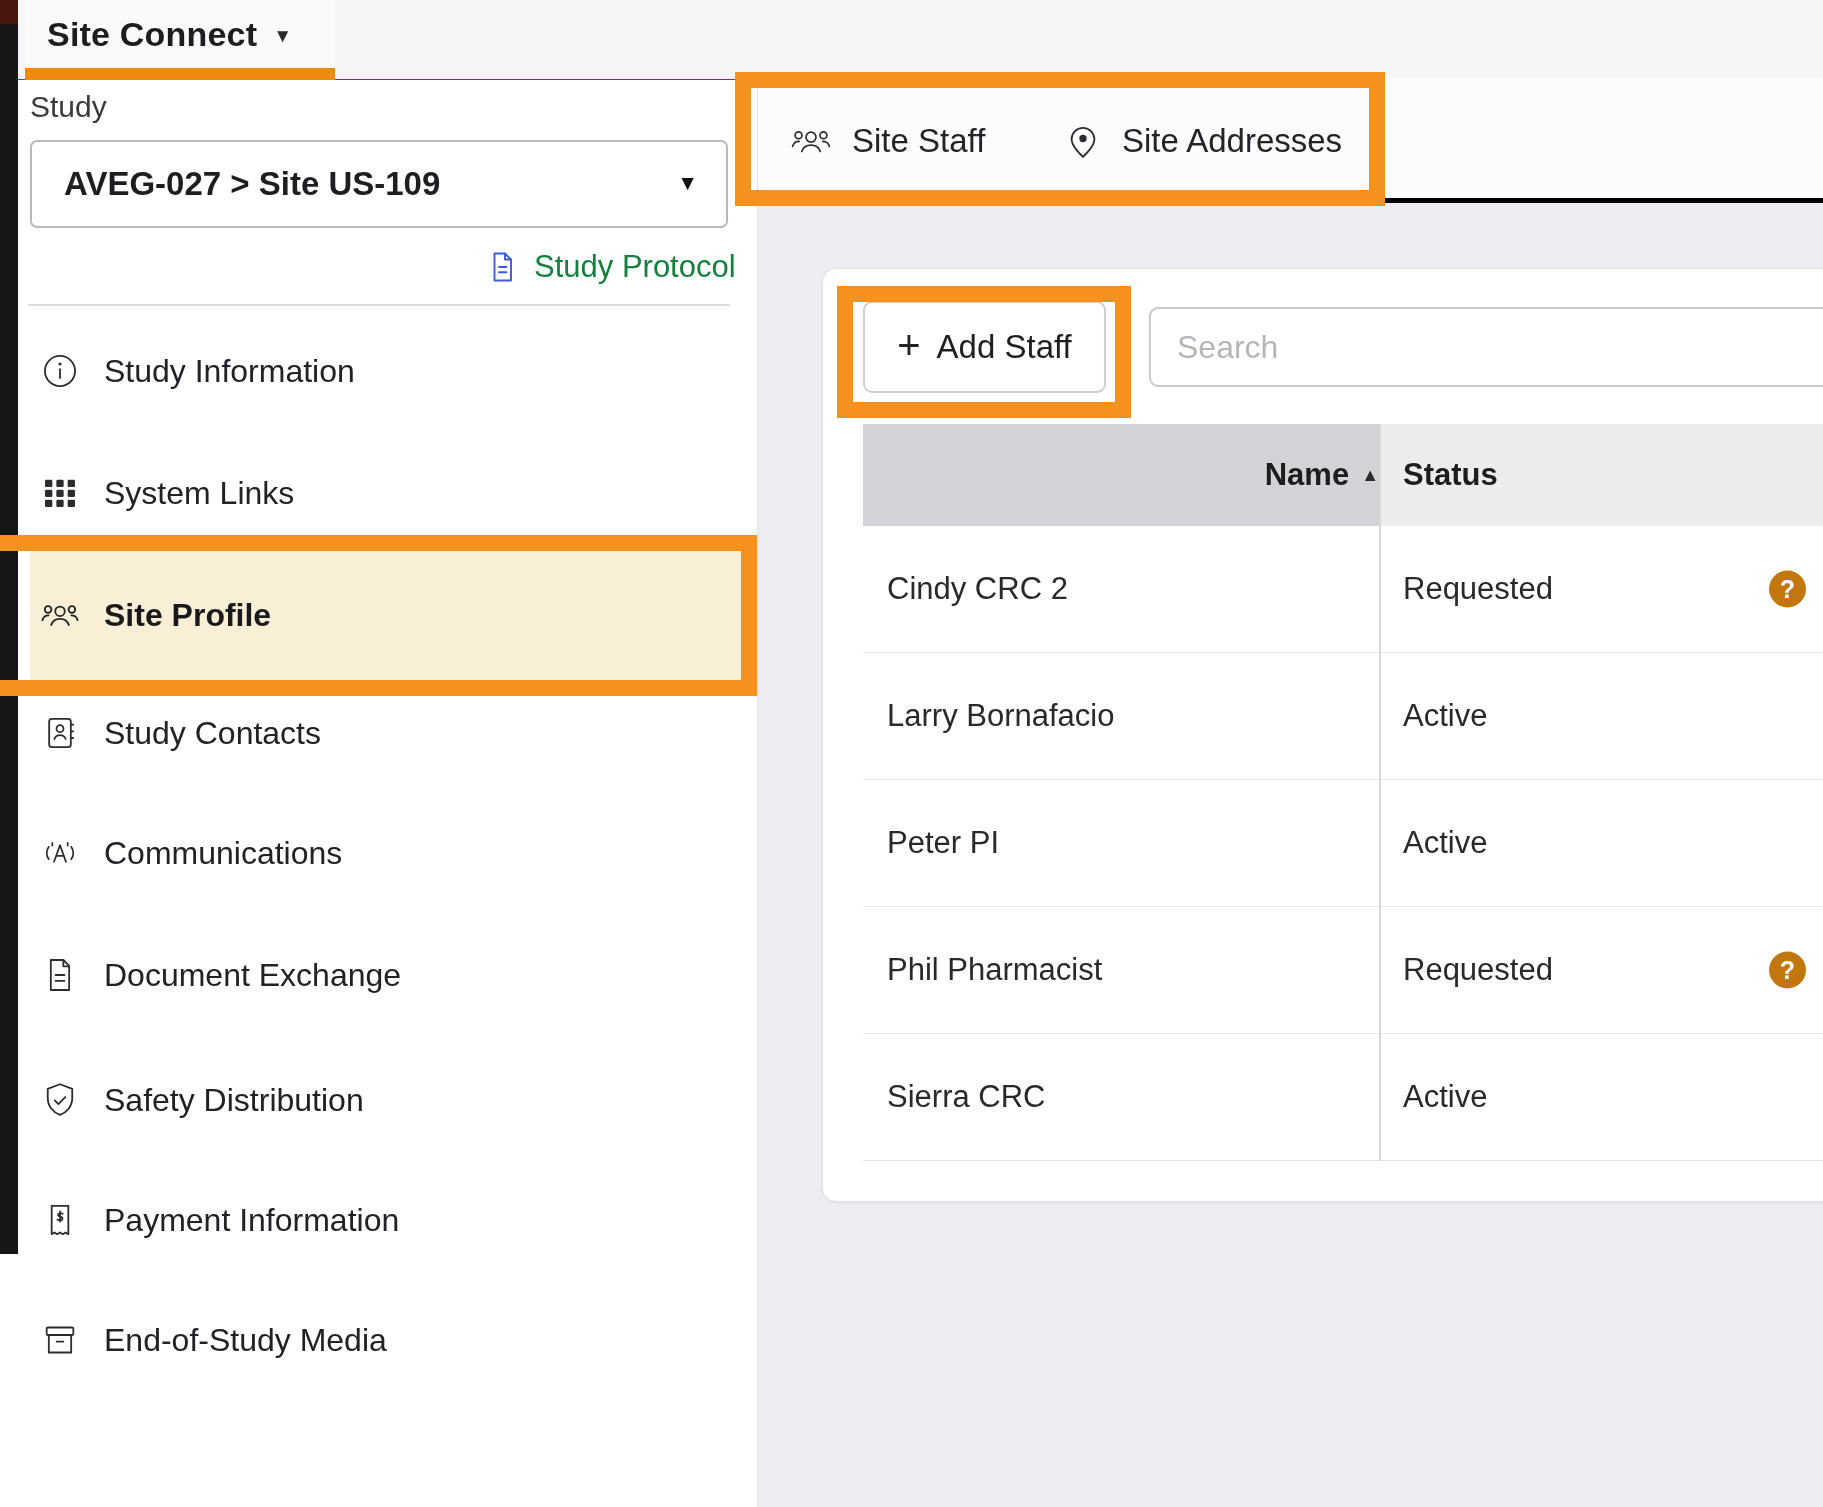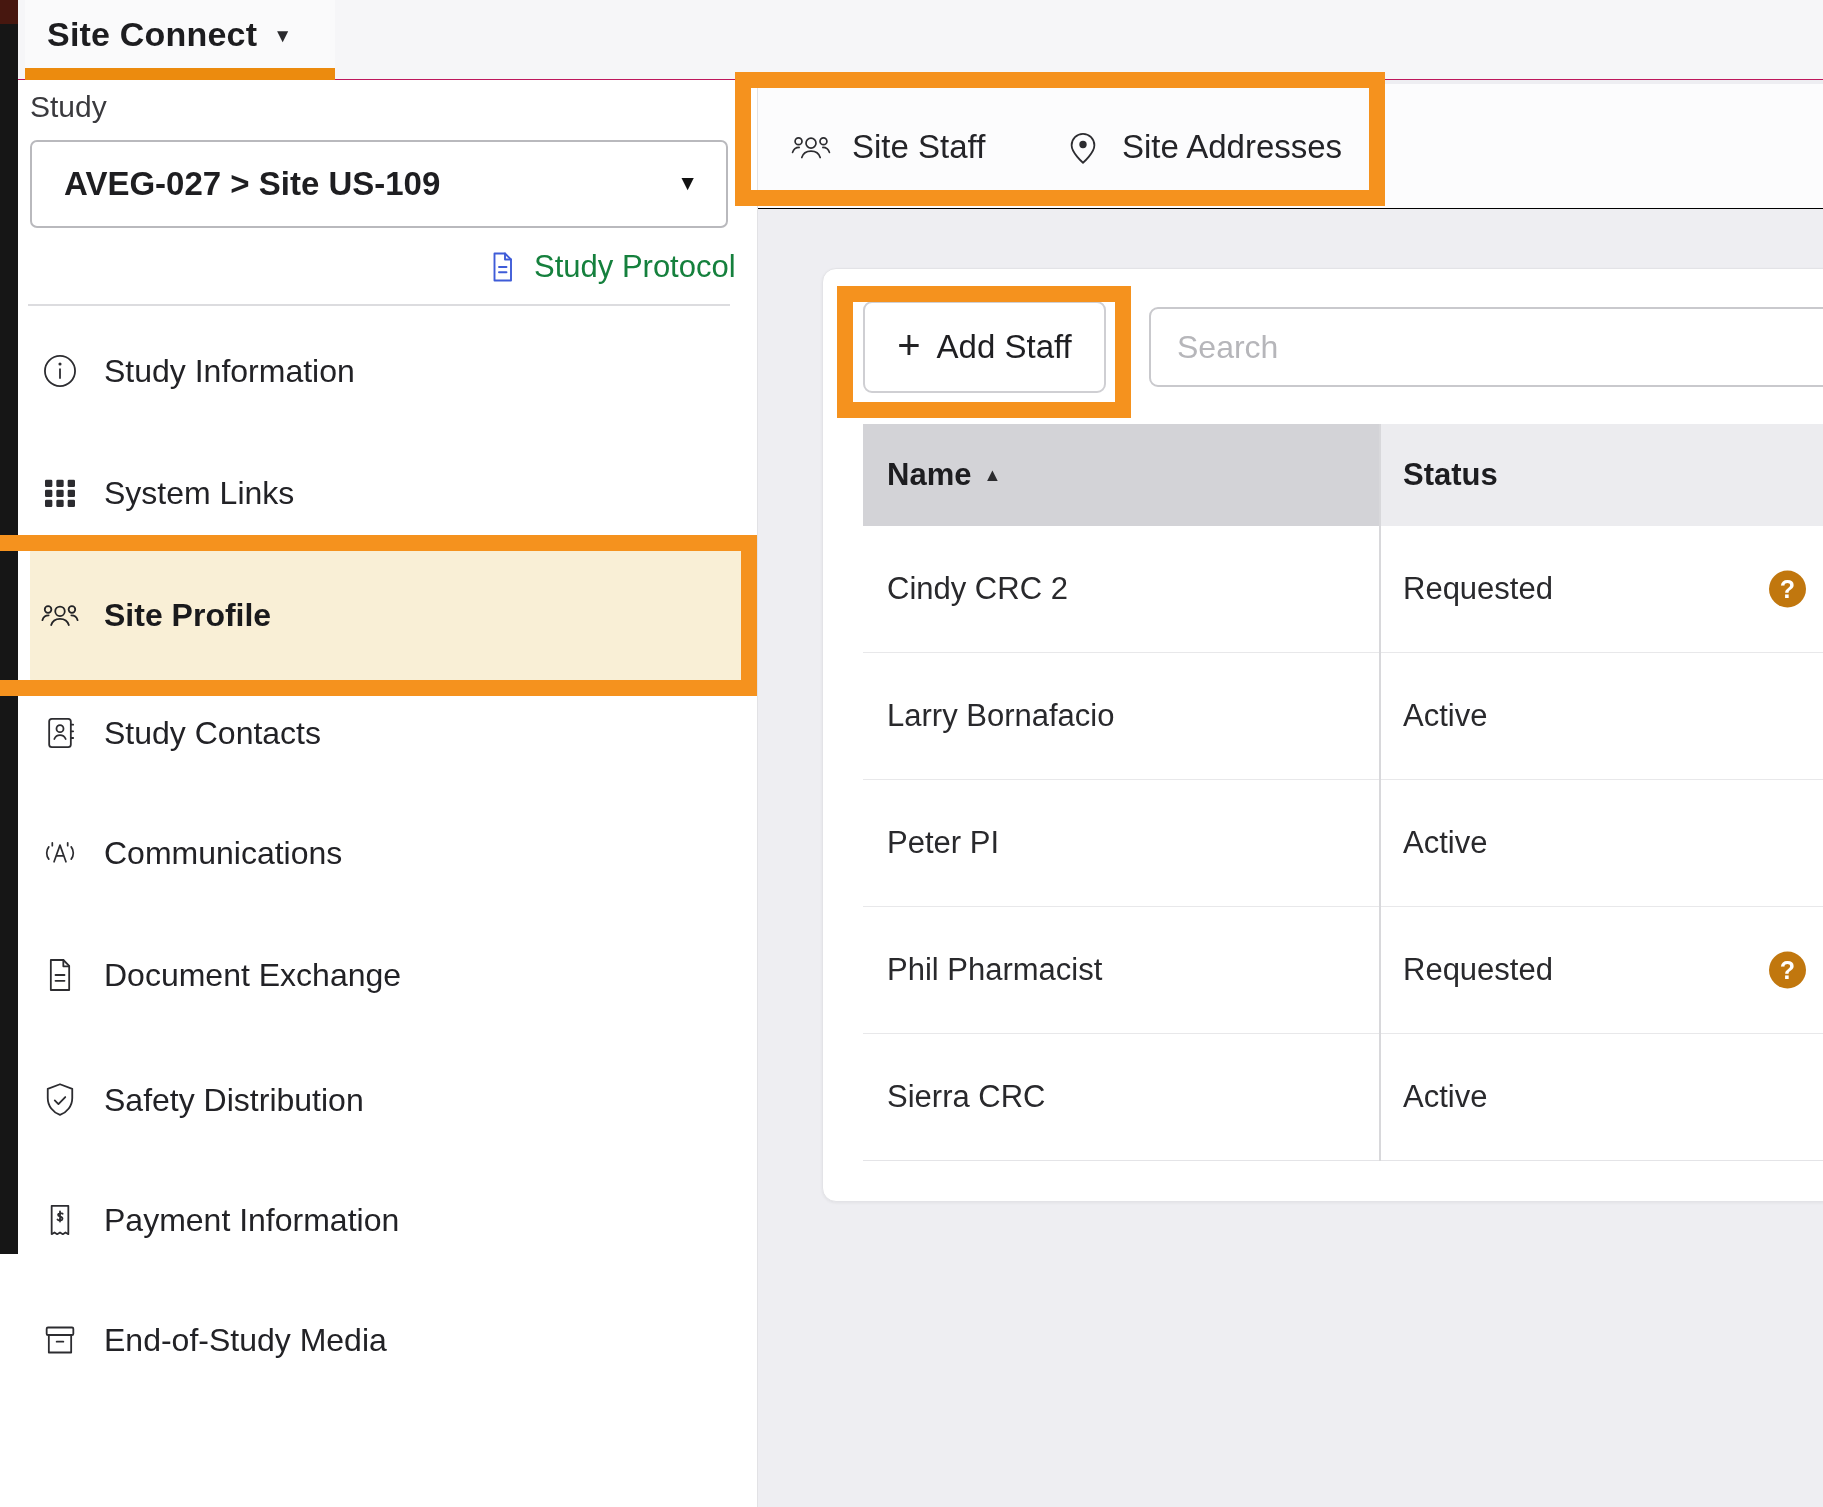--- a/index.html
+++ b/index.html
@@ -32,41 +32,41 @@
   .nav-item .ico{width:44px;height:44px;flex:0 0 44px;display:flex;align-items:center;justify-content:center;}
   .nav-item .txt{font-size:32px;color:#222226;}
   .nav-item.active .txt{font-weight:bold;color:#1a1a1c;}
   .active-bg{position:absolute;left:12px;top:470px;width:712px;height:131px;border-radius:2px;}
 
   svg.icn{display:block;}
   svg.icn *{vector-effect:non-scaling-stroke;}
 
   
   .main-bg{position:absolute;left:758px;top:80px;width:1065px;height:1427px;background:#eeeef2;}
-  .tabbar{position:absolute;left:758px;top:84px;width:1065px;height:125px;background:#fcfcfd;border-bottom:1px solid #000000;}
+  .tabbar{position:absolute;left:758px;top:78px;width:1065px;height:125px;background:#fcfcfd;border-bottom:5px solid #000000;}
   .tab{position:absolute;top:0;height:125px;display:flex;align-items:center;gap:18px;cursor:pointer;}
   .tab .txt{font-size:33px;color:#242428;}
   .tab-staff{left:30px;}
   .tab-addresses{left:304px;}
 
   
   .card{position:absolute;left:822px;top:268px;width:1041px;height:934px;background:#ffffff;border:1px solid #e3e3e7;border-radius:14px;box-shadow:0 1px 3px rgba(30,30,40,.06);}
   .add-staff-btn{position:absolute;left:40px;top:32px;width:243px;height:92px;background:#fff;border:2px solid #cfcfd3;border-radius:9px;display:flex;align-items:center;justify-content:center;gap:16px;cursor:pointer;}
   .add-staff-btn .plus{font-size:40px;font-weight:400;color:#232325;line-height:1;margin-top:-4px;}
   .add-staff-btn .txt{font-size:33px;color:#1f1f22;}
   .search-box{position:absolute;left:326px;top:38px;width:760px;height:80px;}
   .search-box input{width:100%;height:100%;border:2px solid #c9c9cd;border-radius:9px;padding:0 26px;font-size:32px;color:#333;font-family:inherit;background:#fff;outline:none;}
   .search-box input::placeholder{color:#b6b6ba;}
 
   
   .tbl{position:absolute;left:40px;top:155px;width:1001px;height:737px;}
   .tbl .colline{position:absolute;left:516px;top:0;width:2px;height:737px;background:#d8d8db;z-index:5;}
   .thead{display:flex;height:102px;}
   .th{display:flex;align-items:center;font-size:31px;font-weight:bold;color:#1d1d20;cursor:pointer;}
-  .th.name{width:516px;background:#d3d3d7;padding-left:24px;}
+  .th.name{width:516px;background:#d3d3d7;padding-left:24px;justify-content:flex-end;}
   .th.status{flex:1;background:#ececef;padding-left:24px;}
   .sort-arrow{font-size:18px;margin-left:12px;color:#2c2c2f;}
   .trow{display:flex;height:127px;border-bottom:1px solid #e8e8ea;position:relative;cursor:pointer;background:#fff;}
   .trow:last-child{border-bottom:1px solid #e4e4e7;}
   .td{display:flex;align-items:center;font-size:31px;color:#29292c;}
   .td.name{width:516px;padding-left:24px;}
   .td.status{flex:1;padding-left:24px;}
   .help-badge{position:absolute;left:906px;top:50%;transform:translateY(-50%);width:37px;height:37px;border-radius:50%;color:#fff;font-size:25px;font-weight:bold;display:flex;align-items:center;justify-content:center;cursor:pointer;}
 
   

